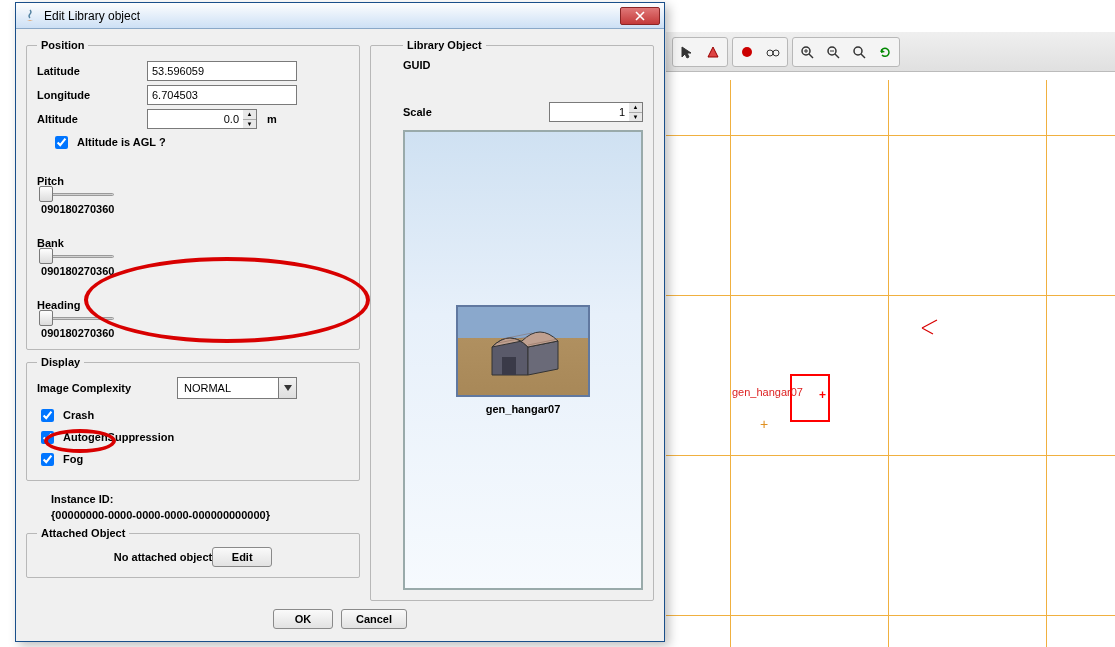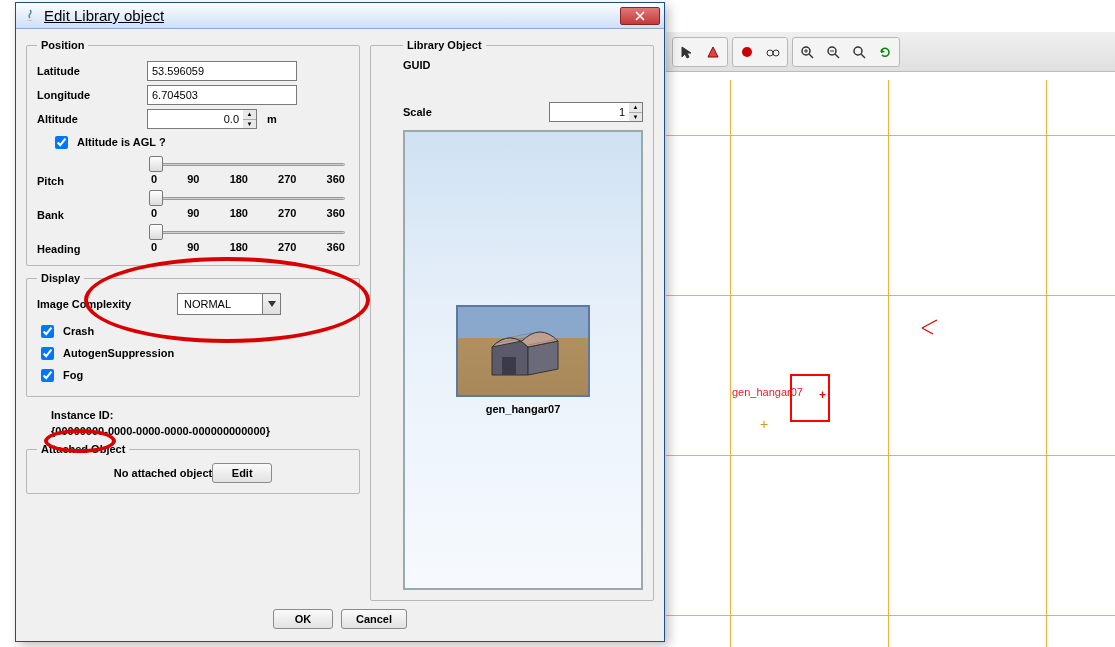--- a/index.html
+++ b/index.html
@@ -92,23 +92,22 @@
     display: flex;
     flex-direction: column;
   }
   .titlebar {
     height: 26px;
     background: linear-gradient(#fdfdfd 0%, #e7f0fa 45%, #cde0f5 100%);
     border-bottom: 1px solid #8aa8c8;
     display: flex;
     align-items: center;
     padding: 0 4px 0 6px;
-    font-size: 15px;
+    font-size: 12px;
     color: #000;
-    text-decoration: underline;
   }
   .java-icon {
     width: 16px; height: 16px; margin-right: 6px;
     display: inline-block;
     position: relative;
   }
   .java-icon svg { width:16px; height:16px; }
   .close-btn {
     margin-left: auto;
     width: 40px;
@@ -195,20 +194,21 @@
   }
   .spinner .sp:first-child { border-bottom: 1px solid #aaa; }
 
   .chk { display:flex; align-items:center; gap:6px; font-weight: bold; height:22px; }
   .chk input { width:13px; height:13px; }
 
   .slider-row {
     display:flex;
     align-items:flex-start;
     margin-top: 4px;
+    flex-direction: column;
   }
   .slider-row .slabel {
     width: 110px;
     font-weight: bold;
     padding-top: 18px;
   }
   .slider-block { flex:1; }
   .slider-track {
     position: relative;
     height: 14px;
@@ -264,21 +264,21 @@
     justify-content:center;
     gap: 8px;
     padding: 8px 0 2px 0;
   }
 
   .combo {
     display:flex;
     border:1px solid #7a7a7a;
     height: 22px;
     background:#fff;
-    width: 104px;
+    width: 120px;
     align-items:center;
     cursor:pointer;
   }
   .combo span { flex:1; padding: 0 6px; font-size: 11px; }
   .combo .arrow {
     width:18px; height:100%;
     border-left:1px solid #7a7a7a;
     display:flex; align-items:center; justify-content:center;
     background: linear-gradient(#f2f2f2,#dedede);
   }

